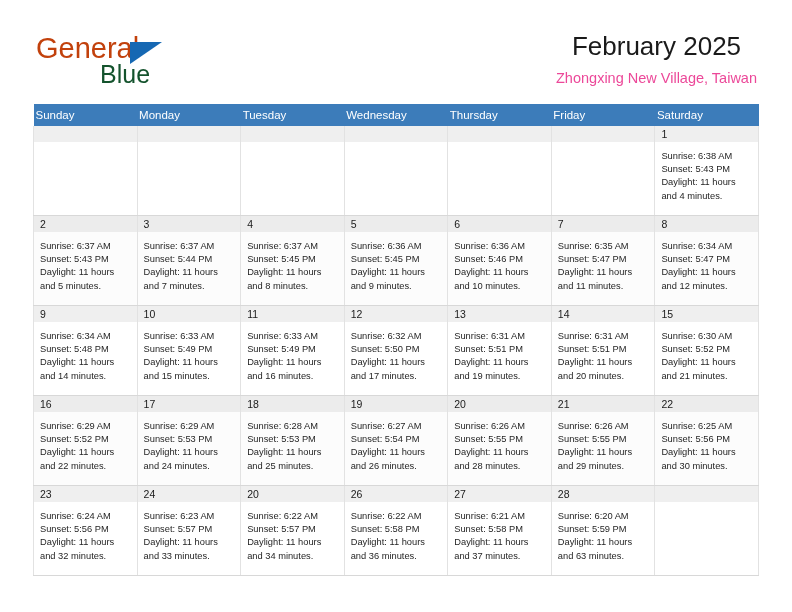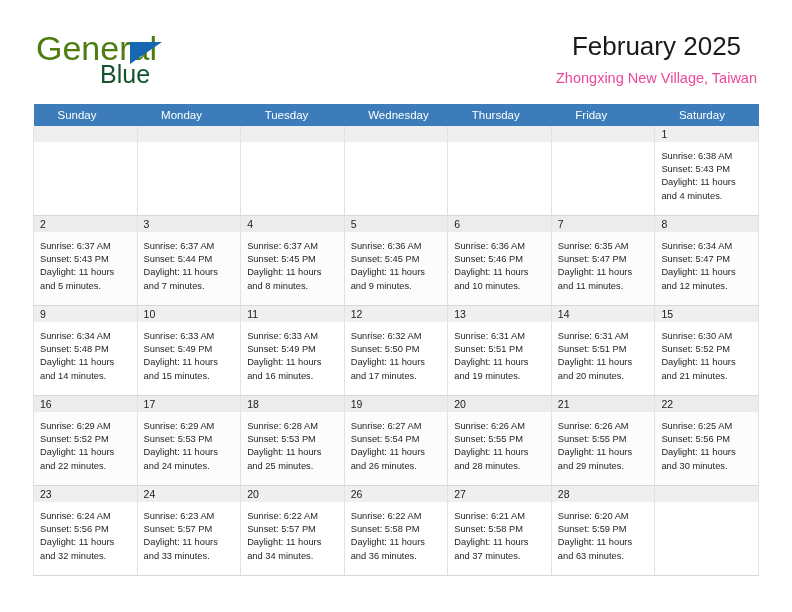--- a/index.html
+++ b/index.html
@@ -33,23 +33,23 @@
     position: absolute;
     left: 36px;
     top: 34px;
     width: 180px;
     height: 56px;
   }
   .logo-general {
     position: absolute;
     left: 0;
     top: 0;
-    font-size: 34px;
+    font-size: 29px;
     letter-spacing: 0px;
-    color: #4d7c0f;
+    color: #c2410c;
     font-family: "Liberation Sans", sans-serif;
     line-height: 28px;
   }
   .logo-triangle {
     position: absolute;
     left: 94px;
     top: 8px;
     width: 0;
     height: 0;
     border-left: 32px solid #1668b3;
@@ -92,21 +92,21 @@
     width: 726px;
     border-collapse: collapse;
     table-layout: fixed;
   }
   .calendar th {
     background: #3c7cba;
     color: #ffffff;
     font-size: 11.5px;
     font-weight: normal;
     text-align: left;
-    padding: 5px 0 5px 24px;
+    padding: 5px 0 5px 2px;
     height: 12px;
     border: none;
   }
   .calendar td {
     vertical-align: top;
     padding: 0;
     border-left: 1px solid #e2e2e2;
     border-right: 1px solid #e2e2e2;
     border-bottom: 1px solid #d8d8d8;
     width: 103.71px;

